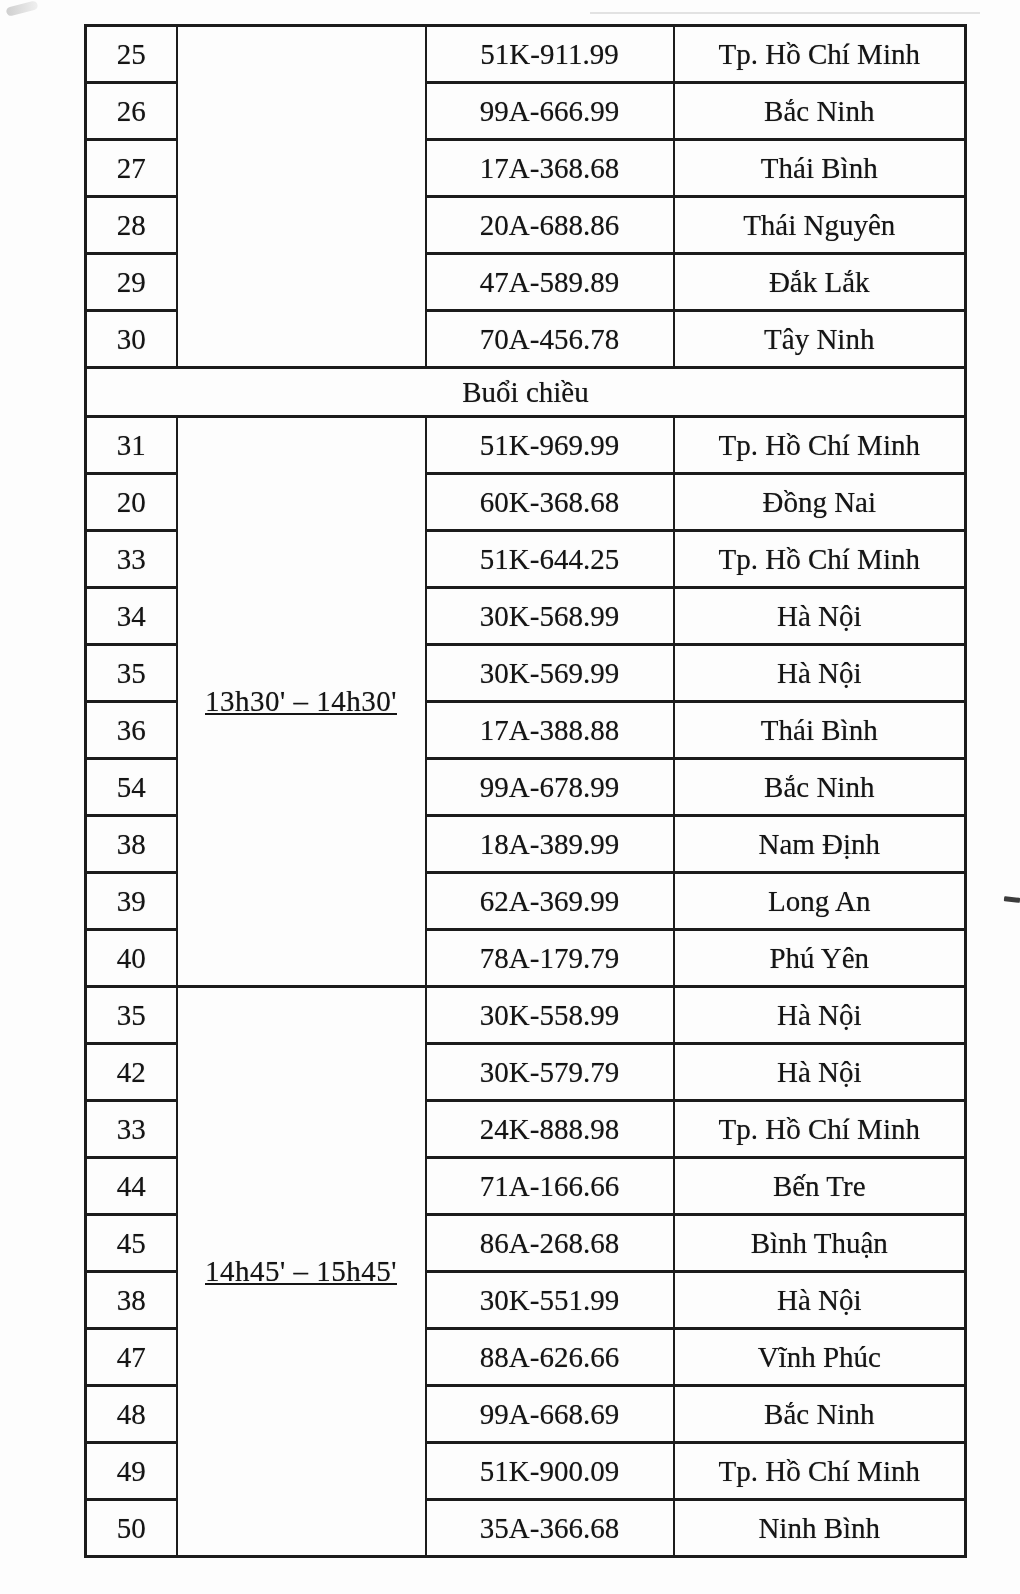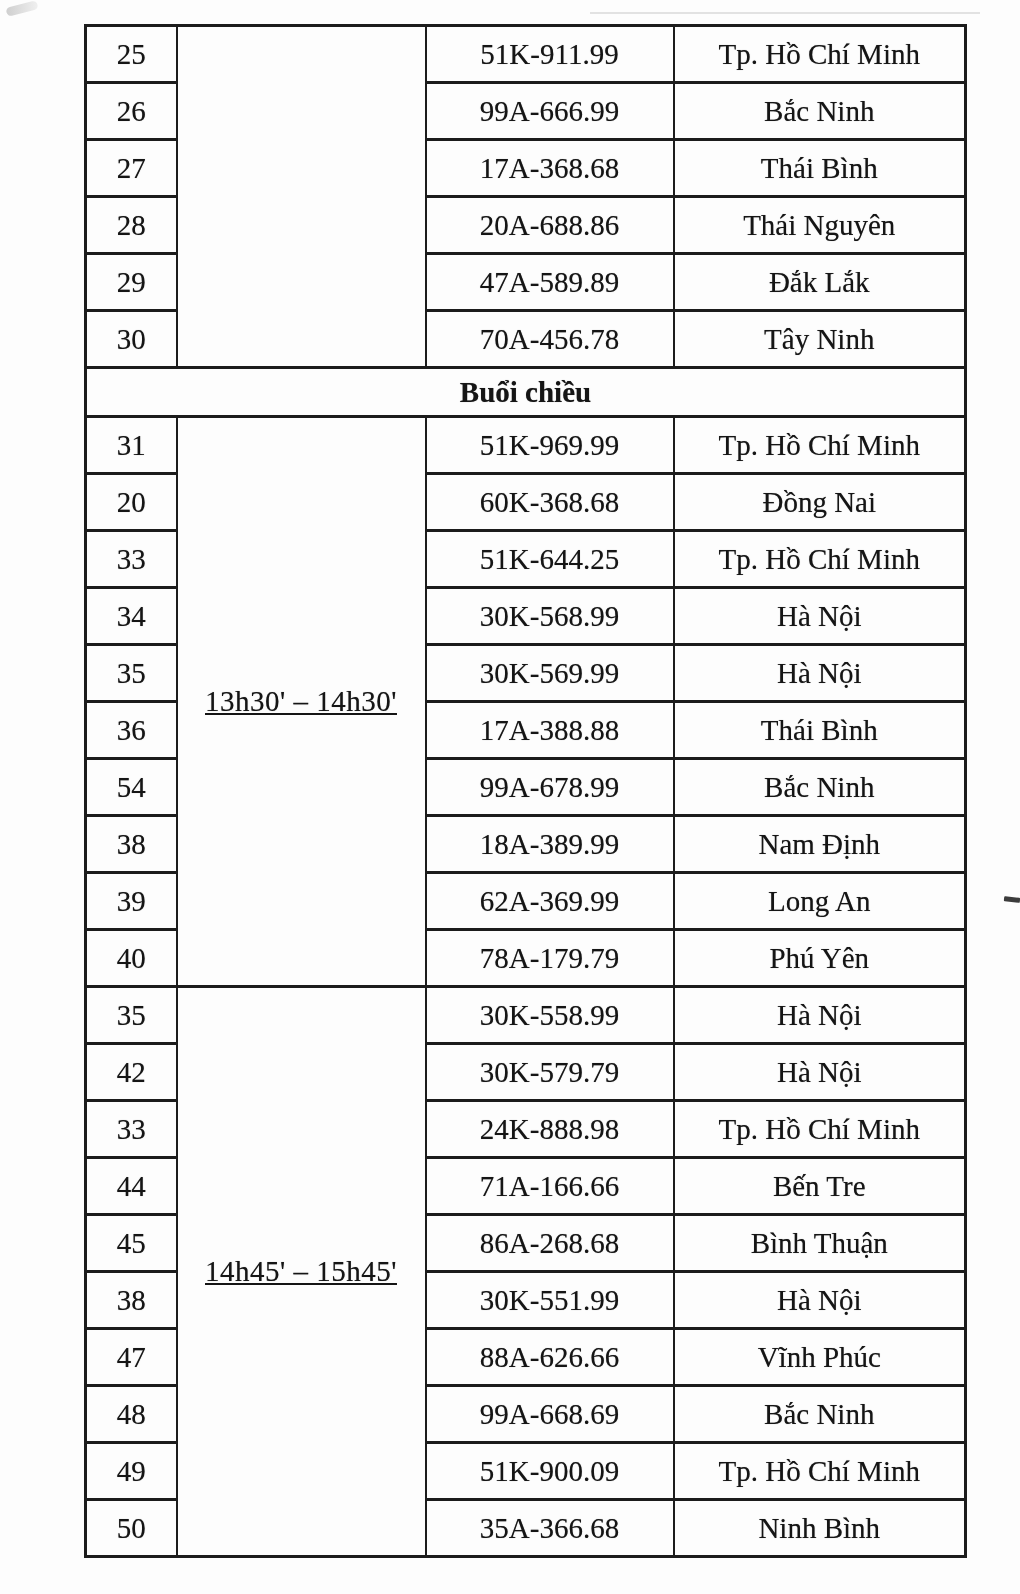--- a/index.html
+++ b/index.html
@@ -29,21 +29,21 @@
     padding:0;
     text-shadow:0 0 0.7px rgba(20,20,20,0.55);
     white-space:nowrap;
     overflow:hidden;
   }
   tr.data-row { height:57px; }
   tr.section-row { height:49px; }
   td.section-cell {
     text-align:left;
     padding-left:180px;
-    font-weight:bold;
+    font-weight:normal;
     font-size:31px;
   }
   td.time-cell { letter-spacing:0.5px;text-decoration:underline; }
   
   .smudge-top-left {
     position:absolute; left:6px; top:4px; width:32px; height:9px;
     background:linear-gradient(100deg,#bfbfbf,#ececec);
     transform:rotate(-14deg); border-radius:5px; opacity:.75;
   }
   .faint-top-line {

